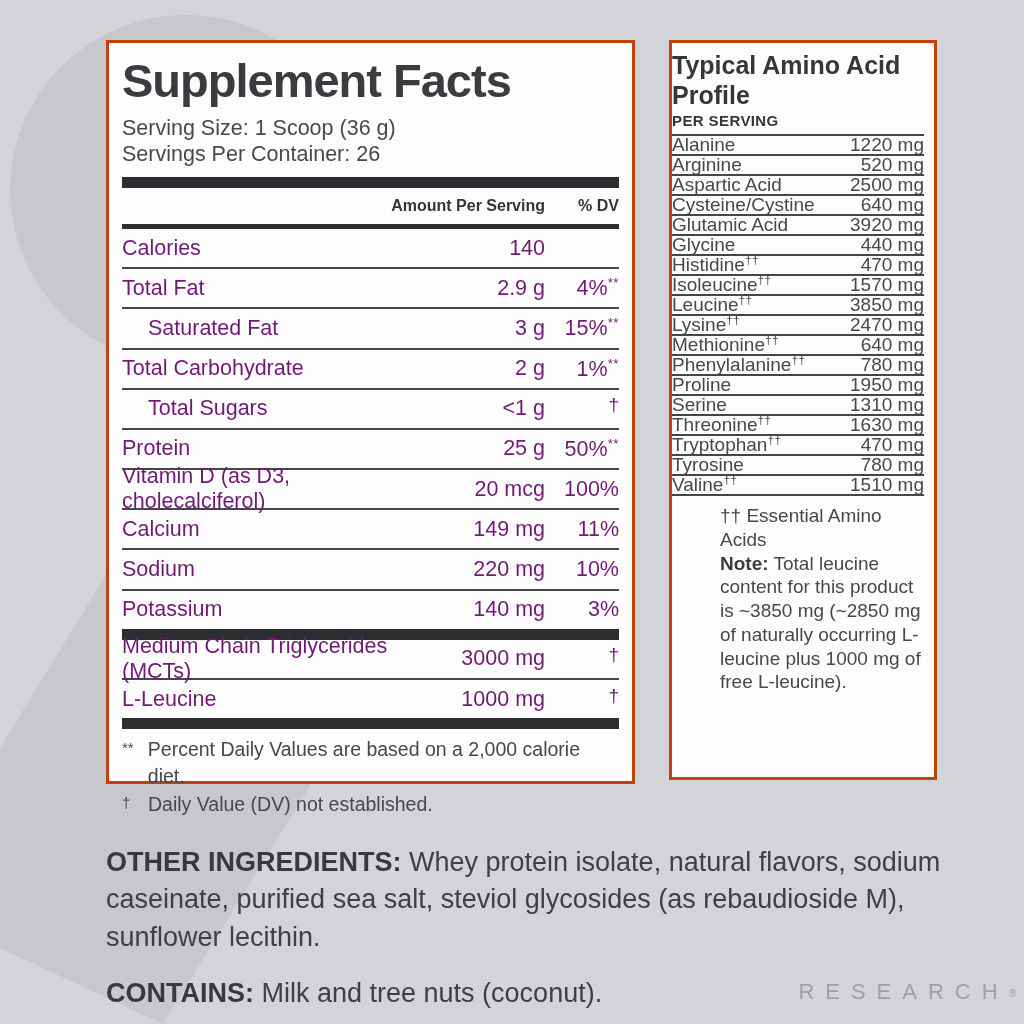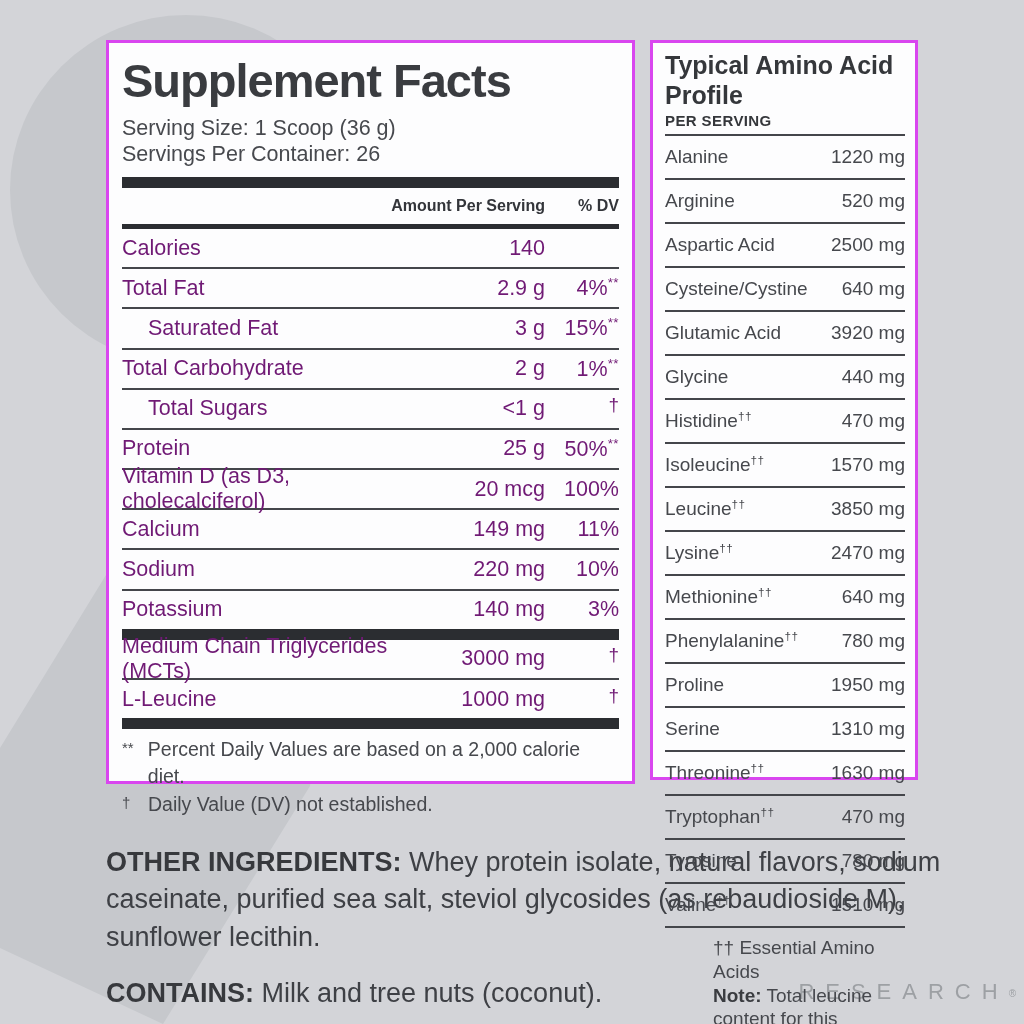--- a/index.html
+++ b/index.html
@@ -20,24 +20,24 @@
   }
   .wm-diamond {
     left:0; top:0; width:1024px; height:1024px;
     background:#c6c8cc;
     clip-path:polygon(0px 748px, 400px 95px, 310px 786px, 163px 1024px, 0px 948px);
   }
   
   .panel {
     position:absolute; z-index:2;
     background:#fdfdfe;
-    border:3px solid #d946ef;
+    border:3px solid #c2410c;
   }
   .panel-facts { left:106px; top:40px; width:529px; height:744px; padding:6px 13px 8px 13px; }
-  .panel-amino { left:650px; top:40px; width:268px; height:740px; padding:8px 10px 8px 12px; }
+  .panel-amino { left:669px; top:40px; width:268px; height:740px; padding:8px 10px 8px 0; }
 
   
   .sf-title {
     font-size:47px; font-weight:700; letter-spacing:-1px;
     color:#3a3c40; line-height:1.12; margin-top:6px;
   }
   .sf-serving { font-size:21.5px; line-height:1.24; margin-top:7px; color:#47494e; }
   .bar-thick { height:11px; background:#2b2d31; }
   .bar-med   { height:5px;  background:#2b2d31; }
   .sf-bar1 { margin-top:9px; }
@@ -55,21 +55,21 @@
   .sep  { border-top:2px solid #44464b; }
   .sup  { font-size:0.62em; vertical-align:super; letter-spacing:0.5px; }
   .dagger { font-size:19px; vertical-align:6px; }
   .sf-footnotes { margin-top:7px; font-size:19.5px; line-height:1.4; color:#46484d; }
   .sf-footnote { display:flex; }
   .fn-marker { width:26px; font-size:15px; padding-top:1px; }
   
   .am-title { font-size:25px; font-weight:700; color:#35373b; line-height:1.18; }
   .am-sub   { font-size:15px; font-weight:700; color:#35373b; letter-spacing:0.4px; margin:2px 0 5px 0; }
   .asep { border-top:2.4px solid #44464b; }
-  .am-row { display:flex; align-items:center; height:42px; font-size:19px; color:#46484d; }
+  .am-row { display:flex; align-items:center; height:18px; font-size:19px; color:#46484d; }
   .am-name { flex:1; white-space:nowrap; }
   .am-amt  { text-align:right; white-space:nowrap; }
   .am-foot { margin-top:8px; font-size:19px; line-height:1.25; color:#46484d;margin-left:48px; }
   .am-foot b { color:#3a3c40; }
   
   .bottom { position:absolute; z-index:1; left:106px; top:844px; width:836px;
             font-size:27px; line-height:1.38; color:#3e4045; }
   .bottom b { font-weight:700; color:#37393d; }
   .contains-line { margin-top:19px; }
   

